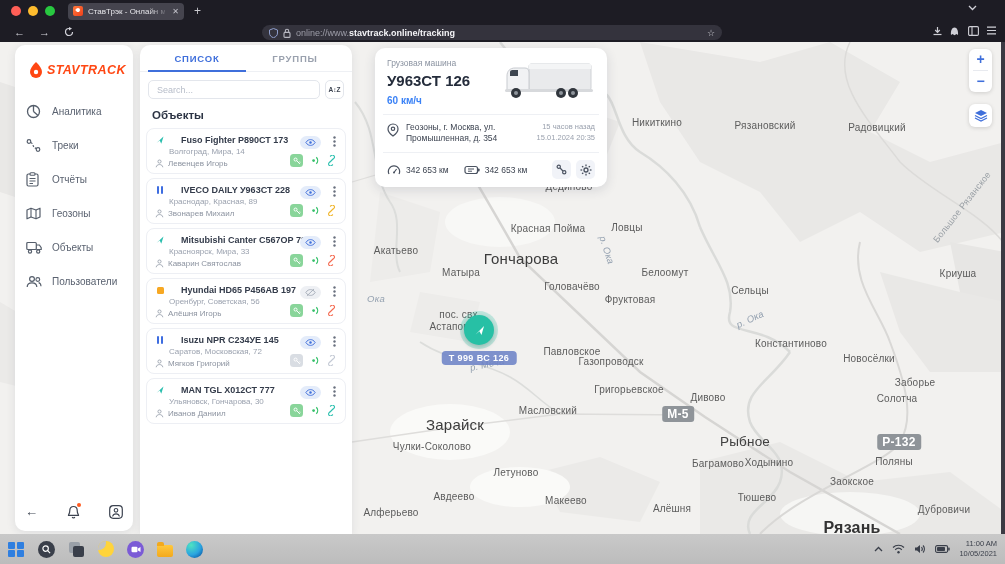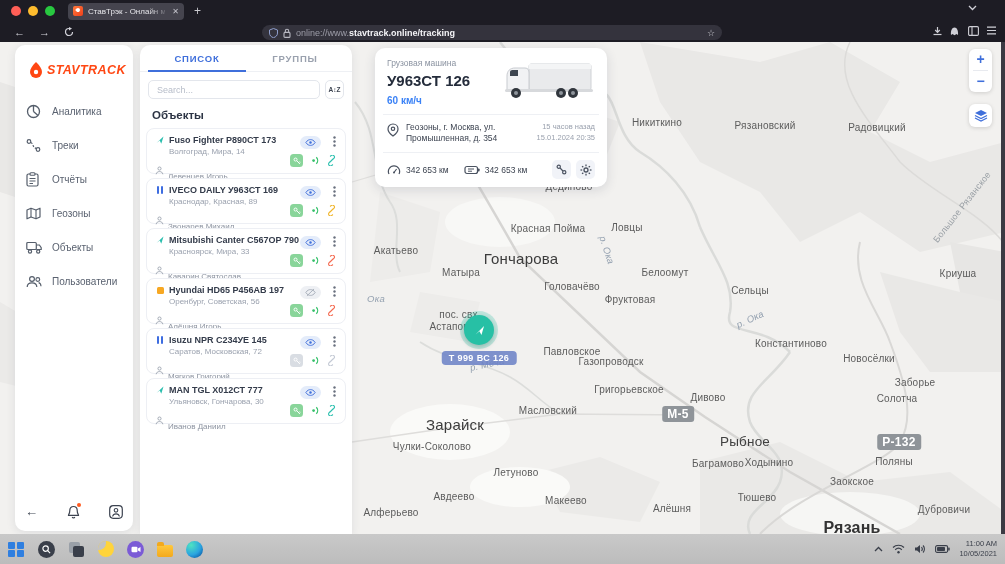--- a/index.html
+++ b/index.html
@@ -68,28 +68,28 @@
   .listcard { position:absolute; left:140px; top:3px; width:212px; height:489px; background:#fff; border-radius:10px 10px 0 0; box-shadow:0 2px 10px rgba(40,50,80,.10); z-index:20; }
   .ltabs { display:flex; padding:0 8px; border-bottom:1px solid #eef0f4; }
   .ltab { flex:1; text-align:center; font-size:9.5px; letter-spacing:.8px; color:#9aa1ae; padding:8px 0 6px; font-weight:bold; }
   .ltab.on { color:#3f6fdb; border-bottom:2px solid #3f6fdb; margin-bottom:-1px; }
   .searchrow { display:flex; gap:5px; padding:8px 8px 0; }
   .search { flex:1; height:19px; border:1px solid #e3e6ec; border-radius:5px; font-size:9px; padding:0 8px; color:#3c4350; outline:none; font-family:inherit; }
   .search::placeholder { color:#b7bdc9; }
   .sortbtn { width:19px; height:19px; border:1px solid #e3e6ec; border-radius:5px; background:#fff; font-size:6.5px; color:#3c4350; font-weight:bold; display:flex; align-items:center; justify-content:center; }
   .lhead { font-size:11.5px; font-weight:bold; color:#2c3444; margin:10px 0 7px 12px; }
   .vcard { margin:0 6px 4px; border:1px solid #edeff4; border-radius:8px; height:46px; position:relative; padding:6px 8px; background:#fff; }
-  .vrow1 { display:flex; align-items:center; gap:4px; }
+  .vrow1 { display:flex; align-items:center; gap:16px; }
   .st-ic { width:10px; height:10px; flex:none; display:flex; align-items:center; justify-content:center; }
   .st-pause { display:flex; gap:2px; } .st-pause i { width:2px; height:8px; background:#3e6de0; border-radius:1px; }
   .st-stop { width:7px; height:7px; background:#f7a823; border-radius:1.5px; }
   .vname { font-size:9px; font-weight:bold; color:#333b4a; white-space:nowrap; }
   .vaddr { font-size:8px; color:#9aa1ae; margin:2px 0 0 14px; }
   .vrow3 { display:flex; align-items:center; gap:4px; margin:3px 0 0 0; color:#8c93a0; }
-  .vdriver { font-size:8px; color:#8c93a0;margin-top:13px; }
+  .vdriver { font-size:8px; color:#8c93a0; }
   .eyepill { position:absolute; right:24px; top:7px; width:21px; height:13px; border-radius:7px; background:#e4ecfa; display:flex; align-items:center; justify-content:center; color:#3f6fdb; }
   .eyepill.off { background:#eef0f4; color:#a7aeba; }
   .vdots { position:absolute; right:9px; top:7px; color:#69707e; }
   .vicons { position:absolute; right:8px; bottom:6px; display:flex; gap:6px; align-items:center; }
   .keybox { width:13px; height:13px; border-radius:3.5px; background:#89d59a; display:flex; align-items:center; justify-content:center; color:#fff; }
   .keybox.muted { background:#d9dde3; }
 
   
   .popup { position:absolute; left:375px; top:6px; width:232px; background:#fff; border-radius:10px; box-shadow:0 3px 12px rgba(40,50,80,.14); z-index:15; padding:10px 12px 8px; }
   .p-type { font-size:8.5px; color:#8b93a1; }
@@ -445,21 +445,21 @@
           </span>
       </span>
     </div>
 
     <div class="vcard">
       <div class="vrow1">
           <span class="st-ic st-pause">
             <i></i>
             <i></i>
           </span>
-          <span class="vname">IVECO DAILY У963СТ 169</span>
+          <span class="vname">IVECO DAILY У963СТ 228</span>
         </div>
       <div class="vaddr">Краснодар, Красная, 89</div>
       <div class="vrow3">
           <svg class="ico" width="9" height="9" viewBox="0 0 12 12">
             <circle cx="6" cy="3.4" r="2.1" fill="none" stroke="#9aa1ae" stroke-width="1.2"></circle>
             <path d="M1.6 11 C1.9 8.6 3.6 7.4 6 7.4 C8.4 7.4 10.1 8.6 10.4 11" fill="none" stroke="#9aa1ae" stroke-width="1.2"></path>
           </svg>
           <span class="vdriver">Звонарев Михаил</span>
         </div>
       <span class="eyepill">

